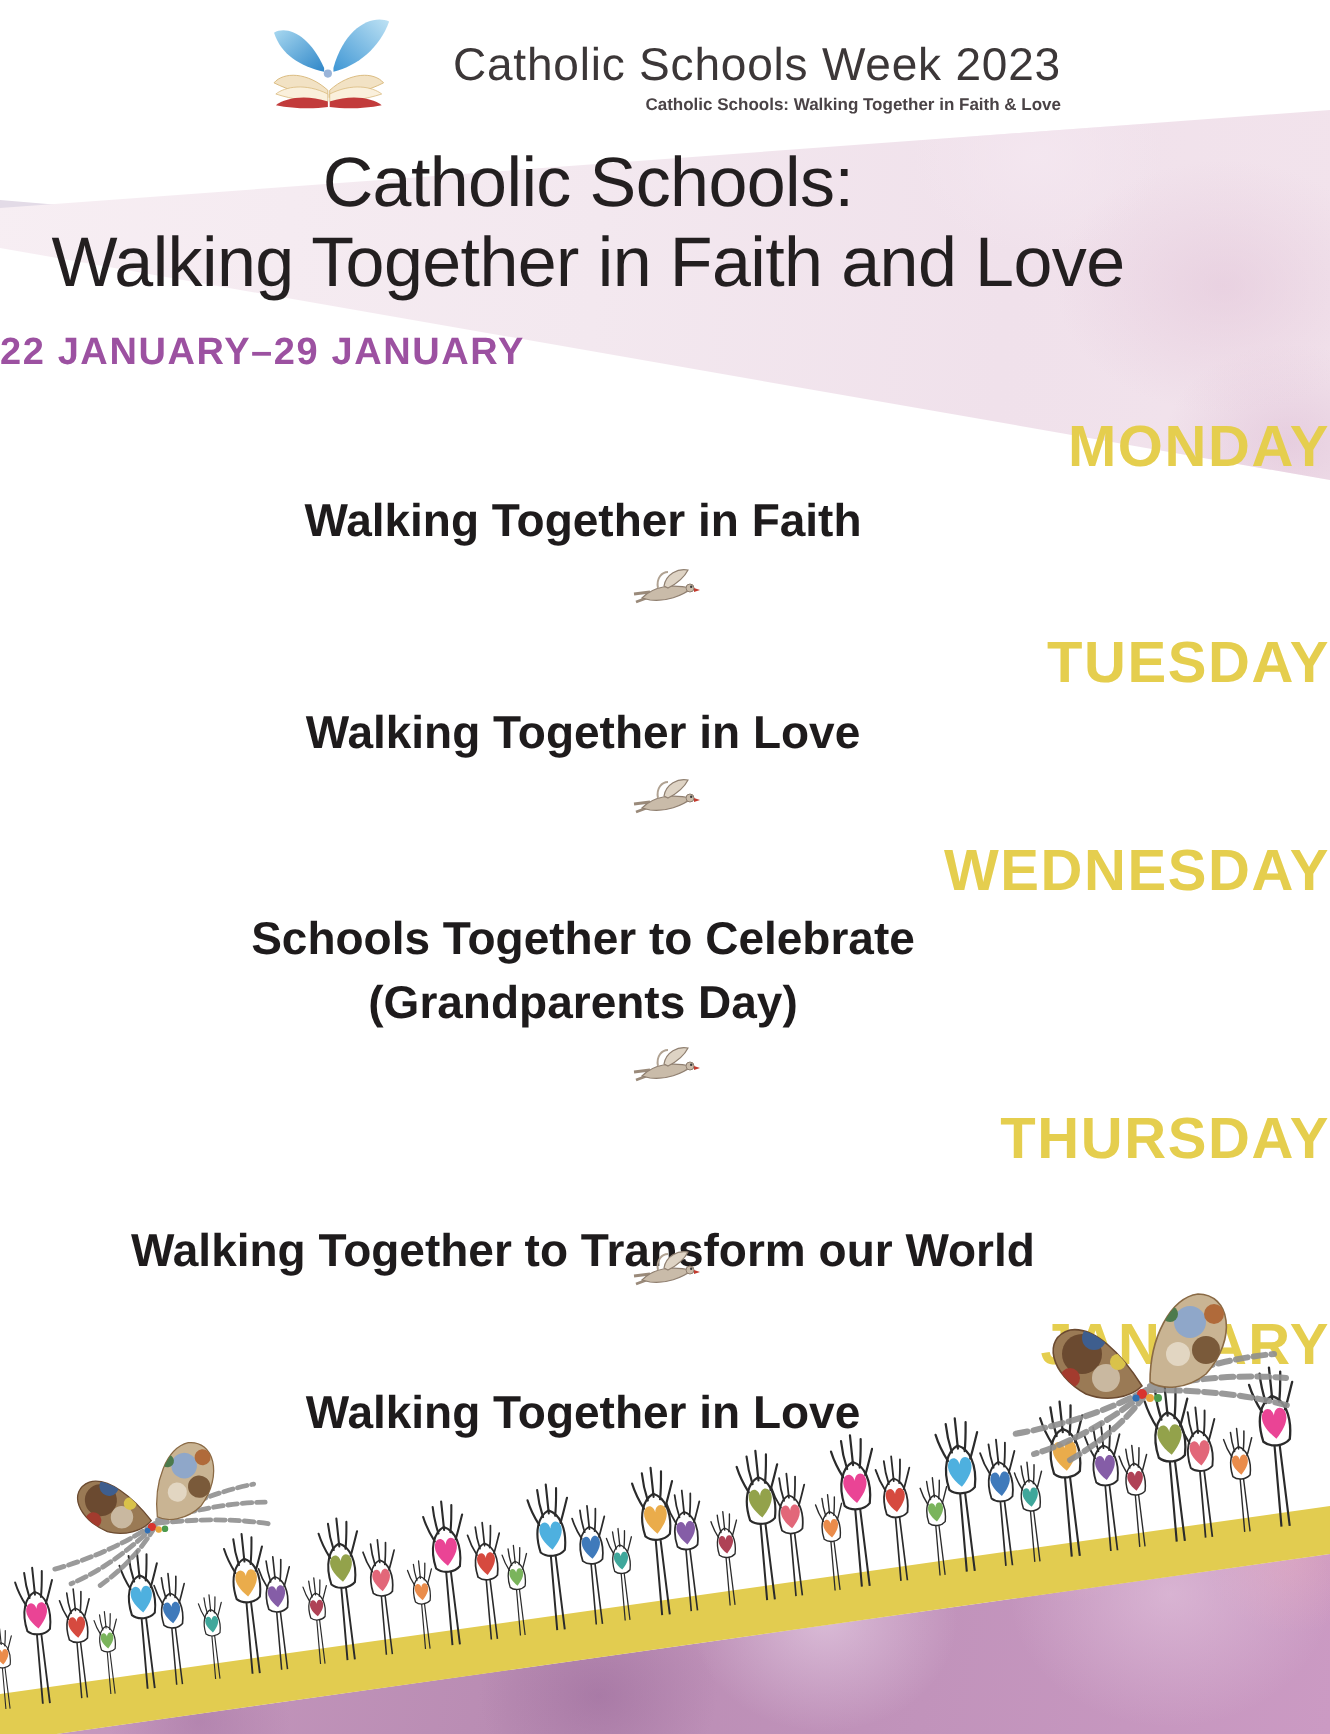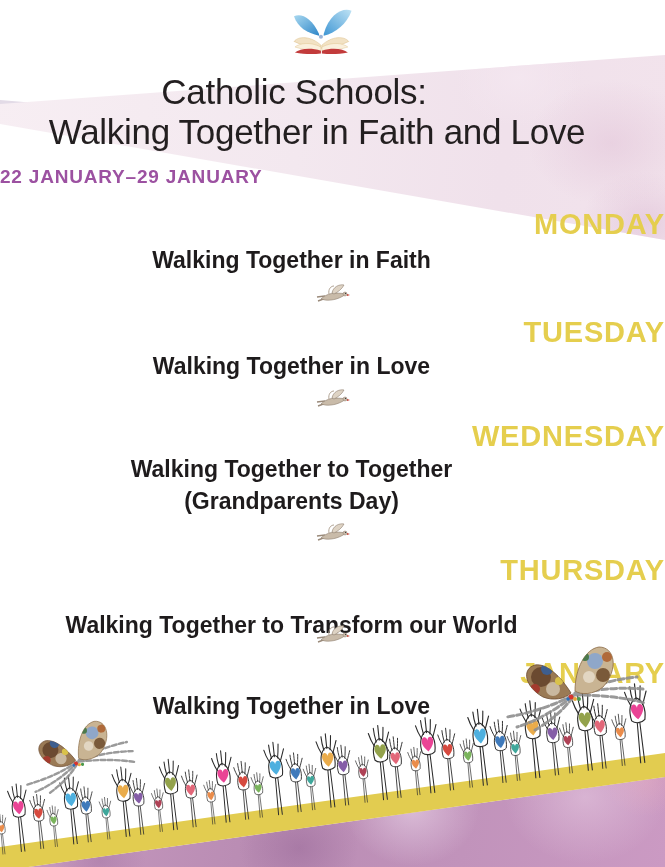--- a/index.html
+++ b/index.html
@@ -19,21 +19,21 @@
     background-image:
       radial-gradient(120px 90px at 92% 55%,rgba(226,196,216,.55),rgba(226,196,216,0) 70%),
       radial-gradient(90px 70px at 78% 30%,rgba(244,231,240,.9),rgba(244,231,240,0) 70%),
       radial-gradient(90px 70px at 97% 85%,rgba(219,185,210,.5),rgba(219,185,210,0) 70%),
       linear-gradient(95deg,#F7EEF3 0%,#F3E8EF 45%,#F0E1EB 75%,#F2E3EC 100%);}
   .banner-accent{left:0;top:0;width:140px;height:140px;
     clip-path:polygon(0 100px,95px 108px,0 121px);background:#E3DBE7;}
 
   .headline{left:0;width:588px;text-align:center;color:#231F20;}
   .headline-1{top:72px;font-size:35px;font-weight:500;letter-spacing:-.3px;}
-  .headline-2{top:112px;font-size:35px;font-weight:500;letter-spacing:-.3px;padding-left:23px;}
+  .headline-2{top:112px;font-size:35px;font-weight:500;letter-spacing:-.3px;}
   .date-range{left:0;top:166px;width:665px;text-align:left;font-size:19px;font-weight:700;
     letter-spacing:.8px;color:#9C51A1;}
 
   
   .day-heading{left:0;width:665px;text-align:right;font-size:29px;font-weight:700;
     letter-spacing:.8px;color:#E5CE4E;}
   .day-theme{left:0;width:583px;text-align:center;font-size:23px;font-weight:700;color:#1E1B1C;}
   .dove{left:0;width:665px;display:flex;justify-content:center;}
 
   
@@ -134,20 +134,24 @@
       <path d="M35 28 C41 6 56 -1 65 3 C60 17 48 27 35 30 Z" fill="url(#wingBlueR)"></path>
       <circle cx="32" cy="31" r="2.2" fill="#9AB4D8"></circle>
       <path d="M32 40 C21 30 8 30 3 36 C11 40 21 43 32 44 Z" fill="#F2E2C4" stroke="#D8B87A" stroke-width=".5"></path>
       <path d="M32 42 C20 36 9 38 4 42 C13 45 22 46 32 46 Z" fill="#FAF0DC" stroke="#D8B87A" stroke-width=".4"></path>
       <path d="M32 46 C20 42 9 44 4 48 C14 50 24 50 32 49 Z" fill="#C23B3B"></path>
       <path d="M33 40 C44 30 57 30 62 36 C54 40 44 43 33 44 Z" fill="#F2E2C4" stroke="#D8B87A" stroke-width=".5"></path>
       <path d="M33 42 C45 36 56 38 61 42 C52 45 43 46 33 46 Z" fill="#FAF0DC" stroke="#D8B87A" stroke-width=".4"></path>
       <path d="M33 46 C45 42 56 44 61 48 C51 50 41 50 33 49 Z" fill="#C23B3B"></path>
     </svg>
   </span>
+  <span class="logo-text-col">
+    <span class="logo-title">Catholic Schools Week 2023</span>
+    <span class="logo-tagline">Catholic Schools: Walking Together in Faith &amp; Love</span>
+  </span>
 </div>
 
 <div class="abs headline headline-1">Catholic Schools:</div>
 <div class="abs headline headline-2">Walking Together in Faith and Love</div>
 <div class="abs date-range">22 JANUARY–29 JANUARY</div>
 
 <div class="abs day-heading" style="top:208px">MONDAY</div>
 <div class="abs day-theme" style="top:247px">Walking Together in Faith</div>
 <div class="abs dove" style="top:283px">
   <svg width="36" height="24" viewBox="0 0 36 24">
@@ -157,21 +161,21 @@
 
 <div class="abs day-heading" style="top:316px">TUESDAY</div>
 <div class="abs day-theme" style="top:353px">Walking Together in Love</div>
 <div class="abs dove" style="top:388px">
   <svg width="36" height="24" viewBox="0 0 36 24">
       <use href="#dove"></use>
     </svg>
 </div>
 
 <div class="abs day-heading" style="top:420px">WEDNESDAY</div>
-<div class="abs day-theme" style="top:456px">Walking Together to Together</div>
+<div class="abs day-theme" style="top:456px">Schools Together to Celebrate</div>
 <div class="abs day-theme" style="top:488px">(Grandparents Day)</div>
 <div class="abs dove" style="top:522px">
   <svg width="36" height="24" viewBox="0 0 36 24">
       <use href="#dove"></use>
     </svg>
 </div>
 
 <div class="abs day-heading" style="top:554px">THURSDAY</div>
 <div class="abs day-theme" style="top:612px">Walking Together to Transform our World</div>
 <div class="abs dove" style="top:624px">

